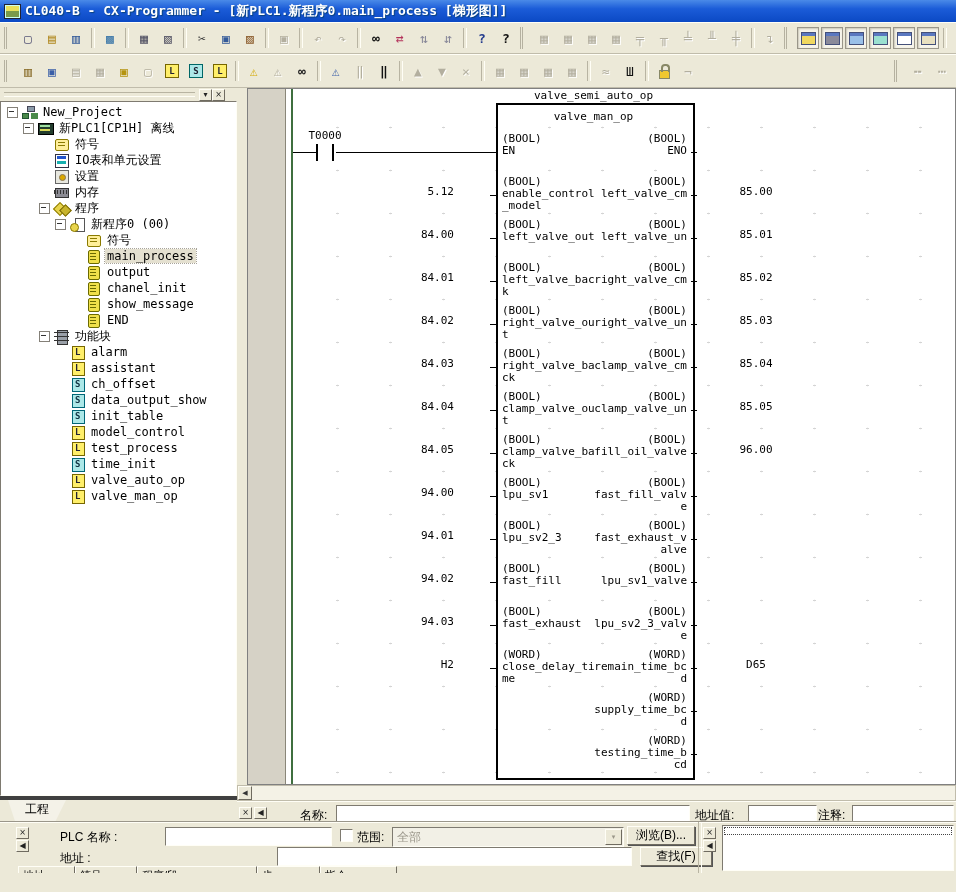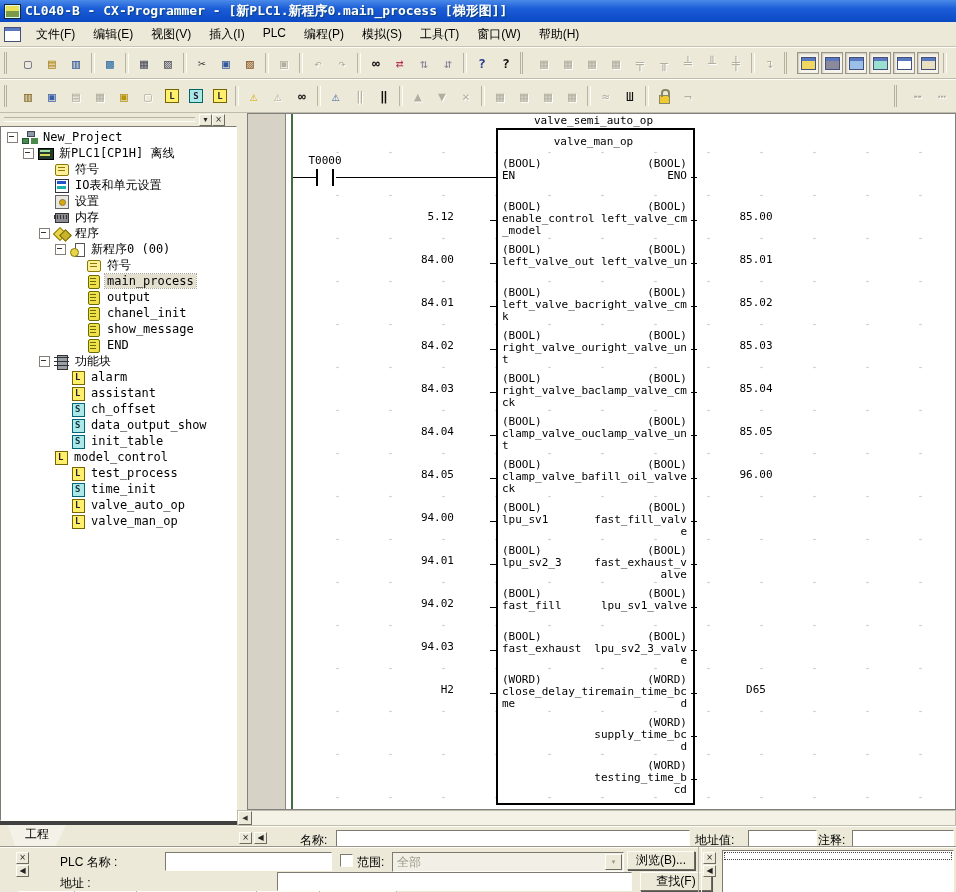--- a/index.html
+++ b/index.html
@@ -146,35 +146,20 @@
 </head>
 <body>
 
 <div class="app">
 
   <div class="titlebar">
     <span class="app-icon"></span>
     <span class="title-text">CL040-B - CX-Programmer - [新PLC1.新程序0.main_process [梯形图]]</span>
   </div>
 
-  <div class="menubar">
-    <span class="doc-icon"></span>
-    <span style="display:flex;">
-      <span class="menu-item">文件(F)</span>
-        <span class="menu-item">编辑(E)</span>
-        <span class="menu-item">视图(V)</span>
-        <span class="menu-item">插入(I)</span>
-        <span class="menu-item">PLC</span>
-        <span class="menu-item">编程(P)</span>
-        <span class="menu-item">模拟(S)</span>
-        <span class="menu-item">工具(T)</span>
-        <span class="menu-item">窗口(W)</span>
-        <span class="menu-item">帮助(H)</span>
-    </span>
-  </div>
 
   <div class="toolbar row1">
     <span class="tb grip">
         <span class="gl"></span>
       </span>
       <span class="tb" style="--wc: #555577;">
         <span class="gl" style="color: rgb(85, 85, 119);">▢</span>
       </span>
       <span class="tb" style="--wc: #b08820;">
         <span class="gl" style="color: rgb(176, 136, 32);">▤</span>
@@ -529,21 +514,21 @@
           <div class="titem" style="padding-left: 54px;">
             <span class="exp" style="visibility: hidden;"></span>
             <span class="ti ic-fbS"></span>
             <span class="tlabel">data_output_show</span>
           </div>
           <div class="titem" style="padding-left: 54px;">
             <span class="exp" style="visibility: hidden;"></span>
             <span class="ti ic-fbS"></span>
             <span class="tlabel">init_table</span>
           </div>
-          <div class="titem" style="padding-left: 37px;">
+          <div class="titem" style="padding-left: 54px;">
             <span class="exp" style="visibility: hidden;"></span>
             <span class="ti ic-fbL"></span>
             <span class="tlabel">model_control</span>
           </div>
           <div class="titem" style="padding-left: 54px;">
             <span class="exp" style="visibility: hidden;"></span>
             <span class="ti ic-fbL"></span>
             <span class="tlabel">test_process</span>
           </div>
           <div class="titem" style="padding-left: 54px;">

